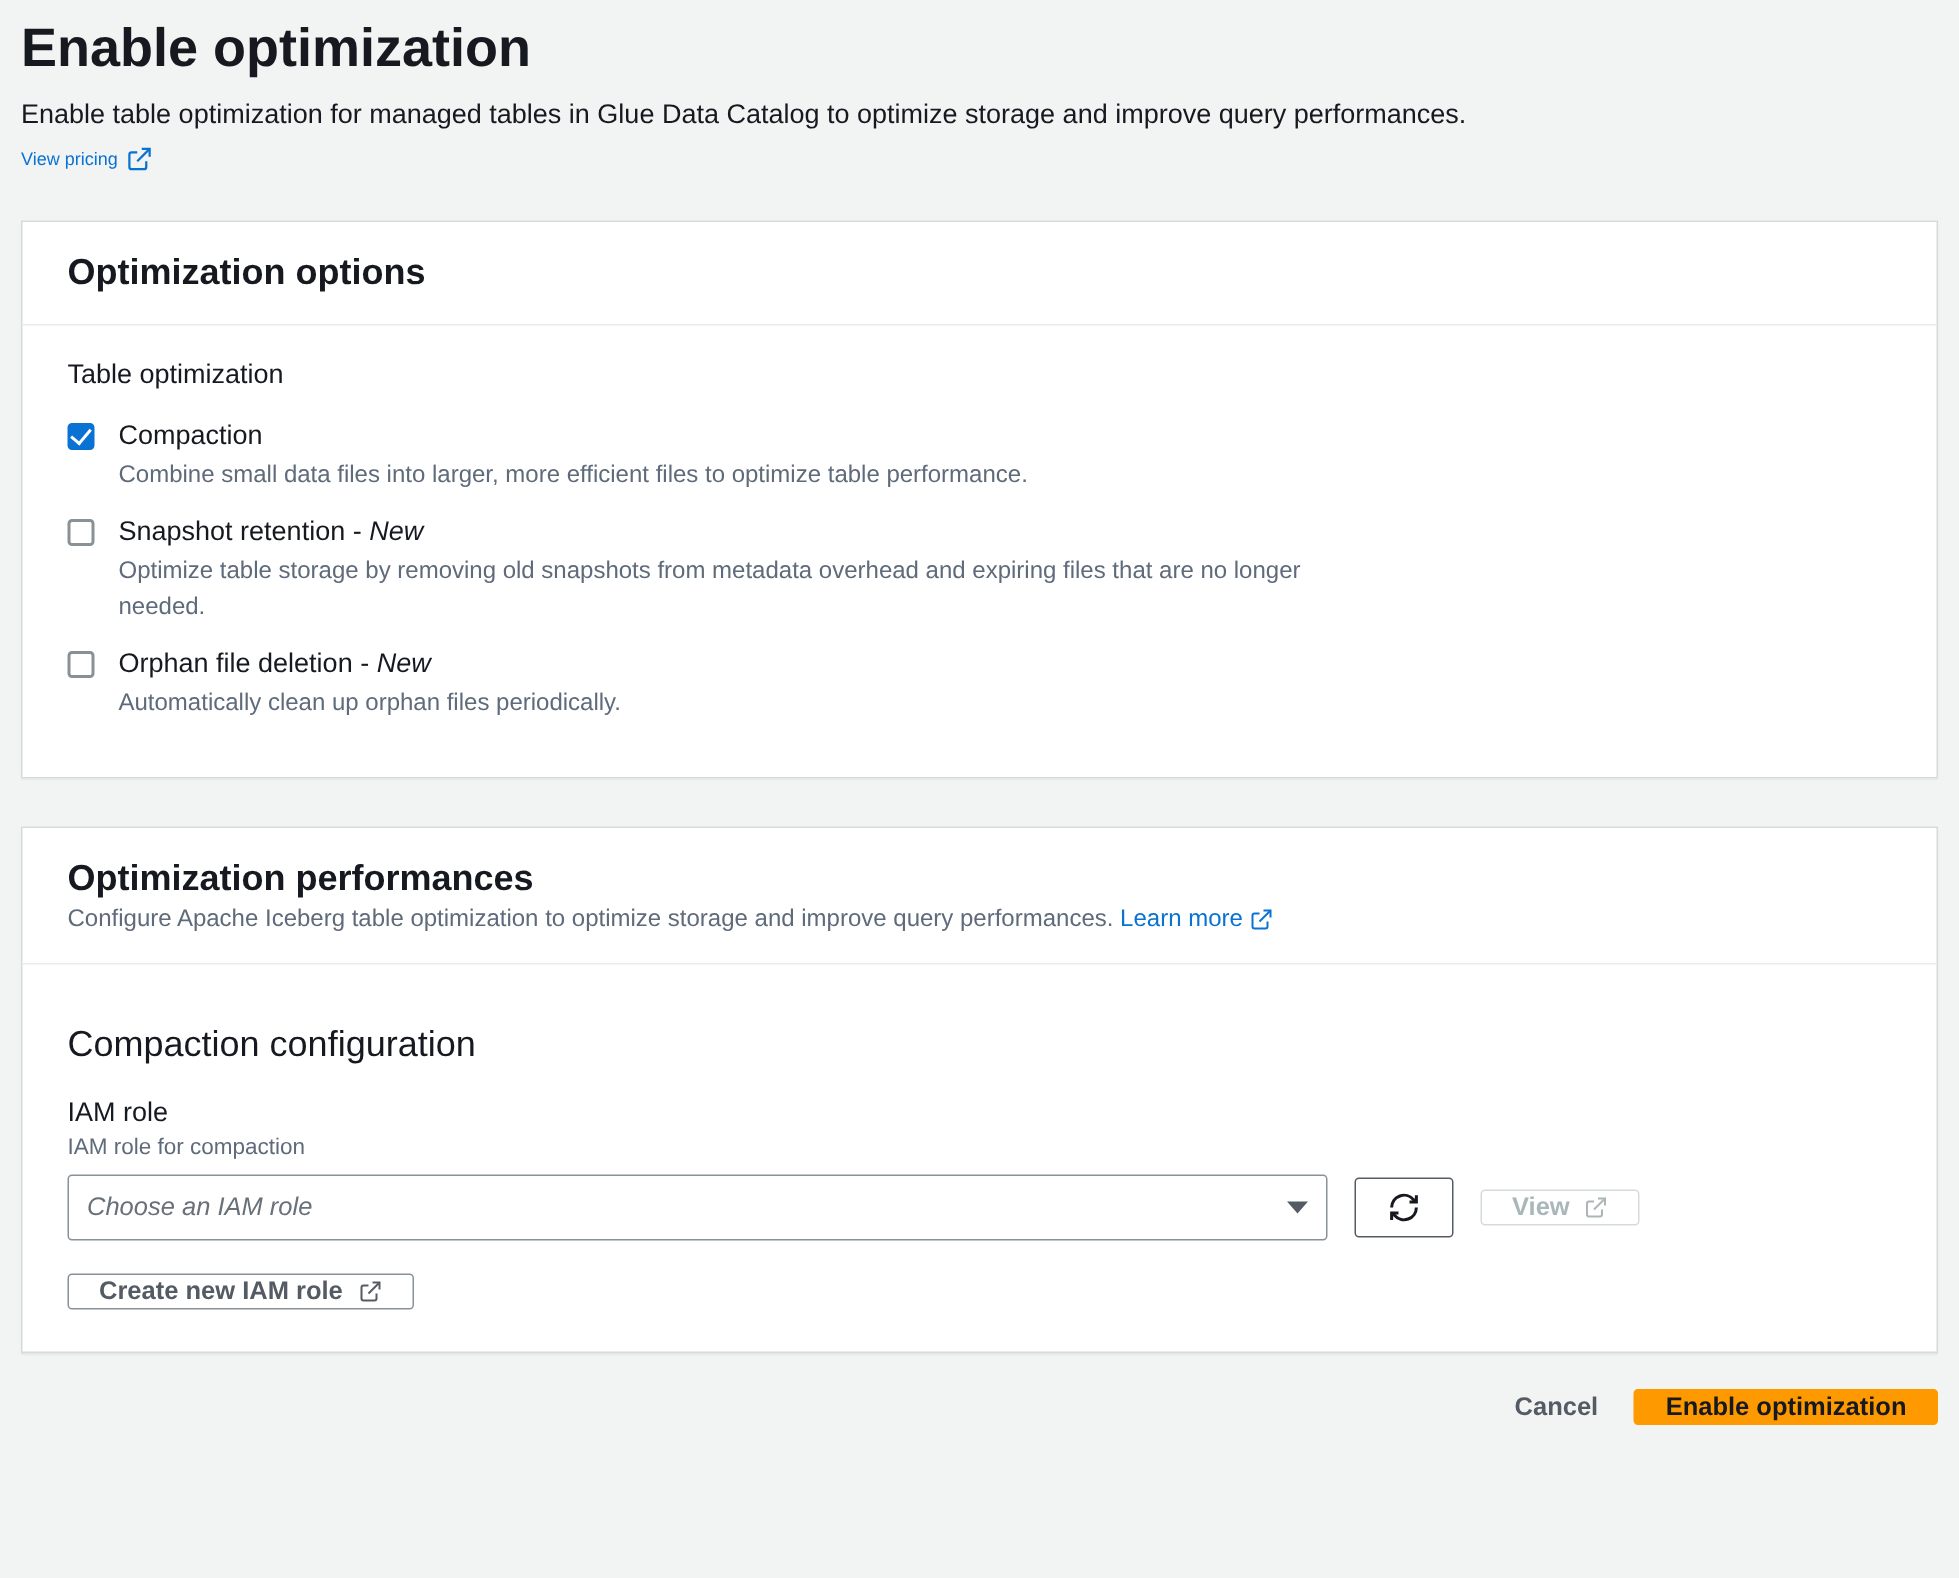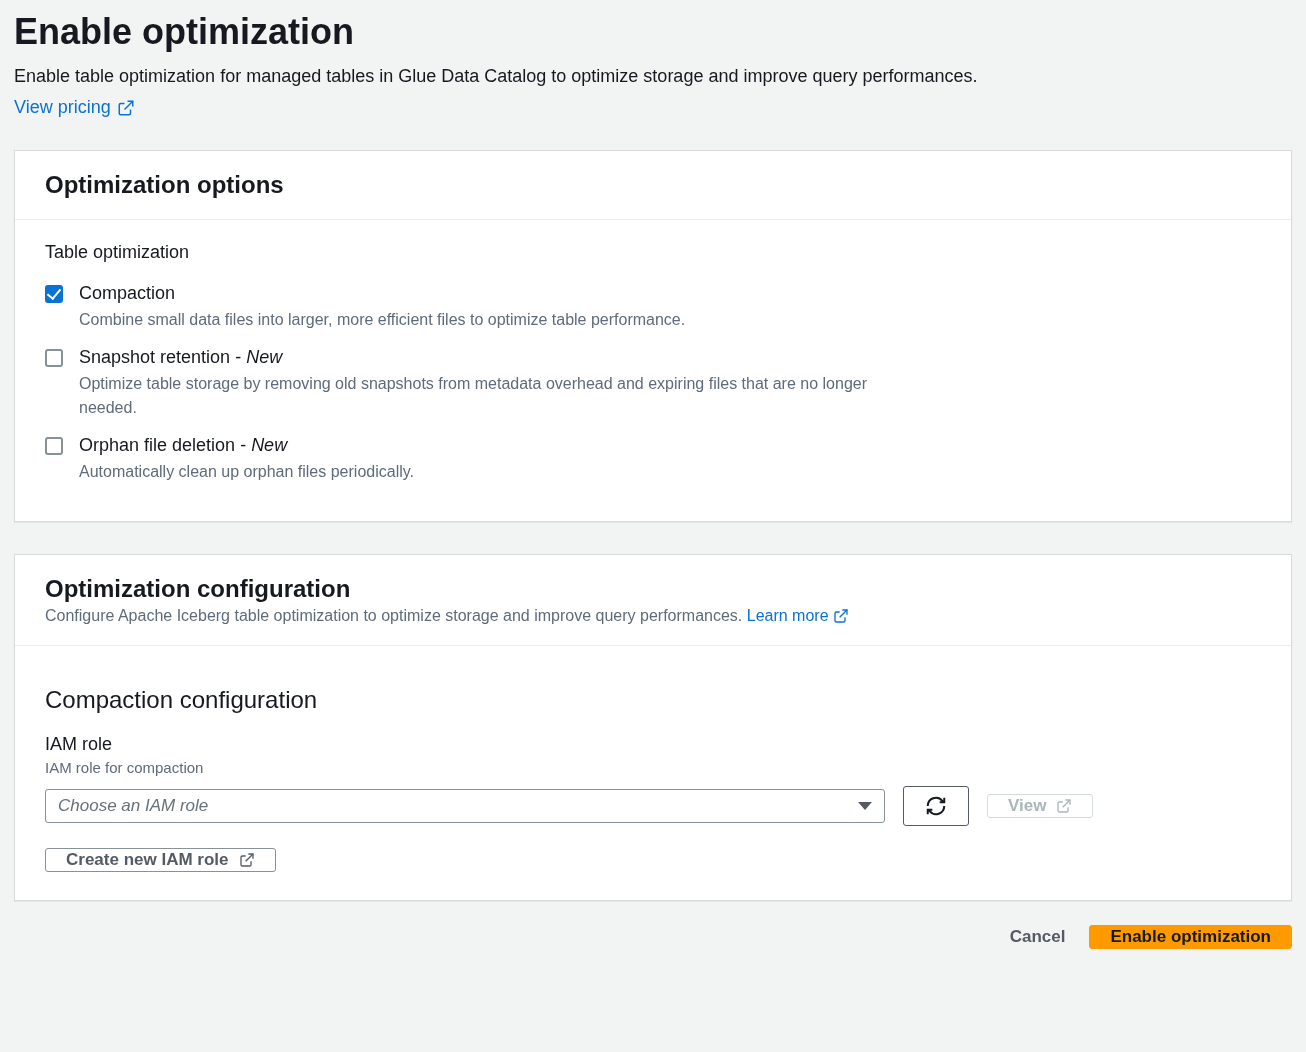--- a/index.html
+++ b/index.html
@@ -22,21 +22,21 @@
   }
   .page-subtitle {
     font-size: 18px;
     color: #16191f;
     margin: 0 0 8px 0;
     line-height: 1.45;
   }
   .link {
     color: #0972d3;
     text-decoration: none;
-    font-size: 18px;
+    font-size: 12px;
     display: inline-flex;
     align-items: center;
     gap: 6px;
     text-align: center;
   }
   .ext-icon {
     width: 18px; height: 18px;
     stroke: currentColor;
     fill: none;
     stroke-width: 2;
@@ -128,21 +128,21 @@
     margin: 0 0 10px 0;
   }
   .row {
     display: flex;
     gap: 18px;
     align-items: center;
   }
   .select {
     flex: 0 0 840px;
     max-width: 72%;
-    height: 34px;
+    height: 44px;
     border: 1px solid #879196;
     border-radius: 3px;
     background: #fff;
     display: flex;
     align-items: center;
     justify-content: space-between;
     padding: 0 12px;
     cursor: pointer;
   }
   .select-placeholder {
@@ -271,21 +271,21 @@
           <div class="option-desc">Automatically clean up orphan files periodically.</div>
         </div>
       </div>
 
     </div>
   </div>
 
   
   <div class="card">
     <div class="card-header">
-      <h2 class="card-title">Optimization configuration</h2>
+      <h2 class="card-title">Optimization performances</h2>
       <p class="card-subtitle">
         <span>Configure Apache Iceberg table optimization to optimize storage and improve query performances.</span>
         <a href="#" class="inline-link">
           <span>Learn more</span>
           <svg class="ext-icon-sm" viewBox="0 0 24 24">
             <path d="M14 3h7v7"></path>
               <path d="M10 14 21 3"></path>
               <path d="M18 14v5a2 2 0 0 1-2 2H5a2 2 0 0 1-2-2V8a2 2 0 0 1 2-2h5"></path>
           </svg>
         </a>

